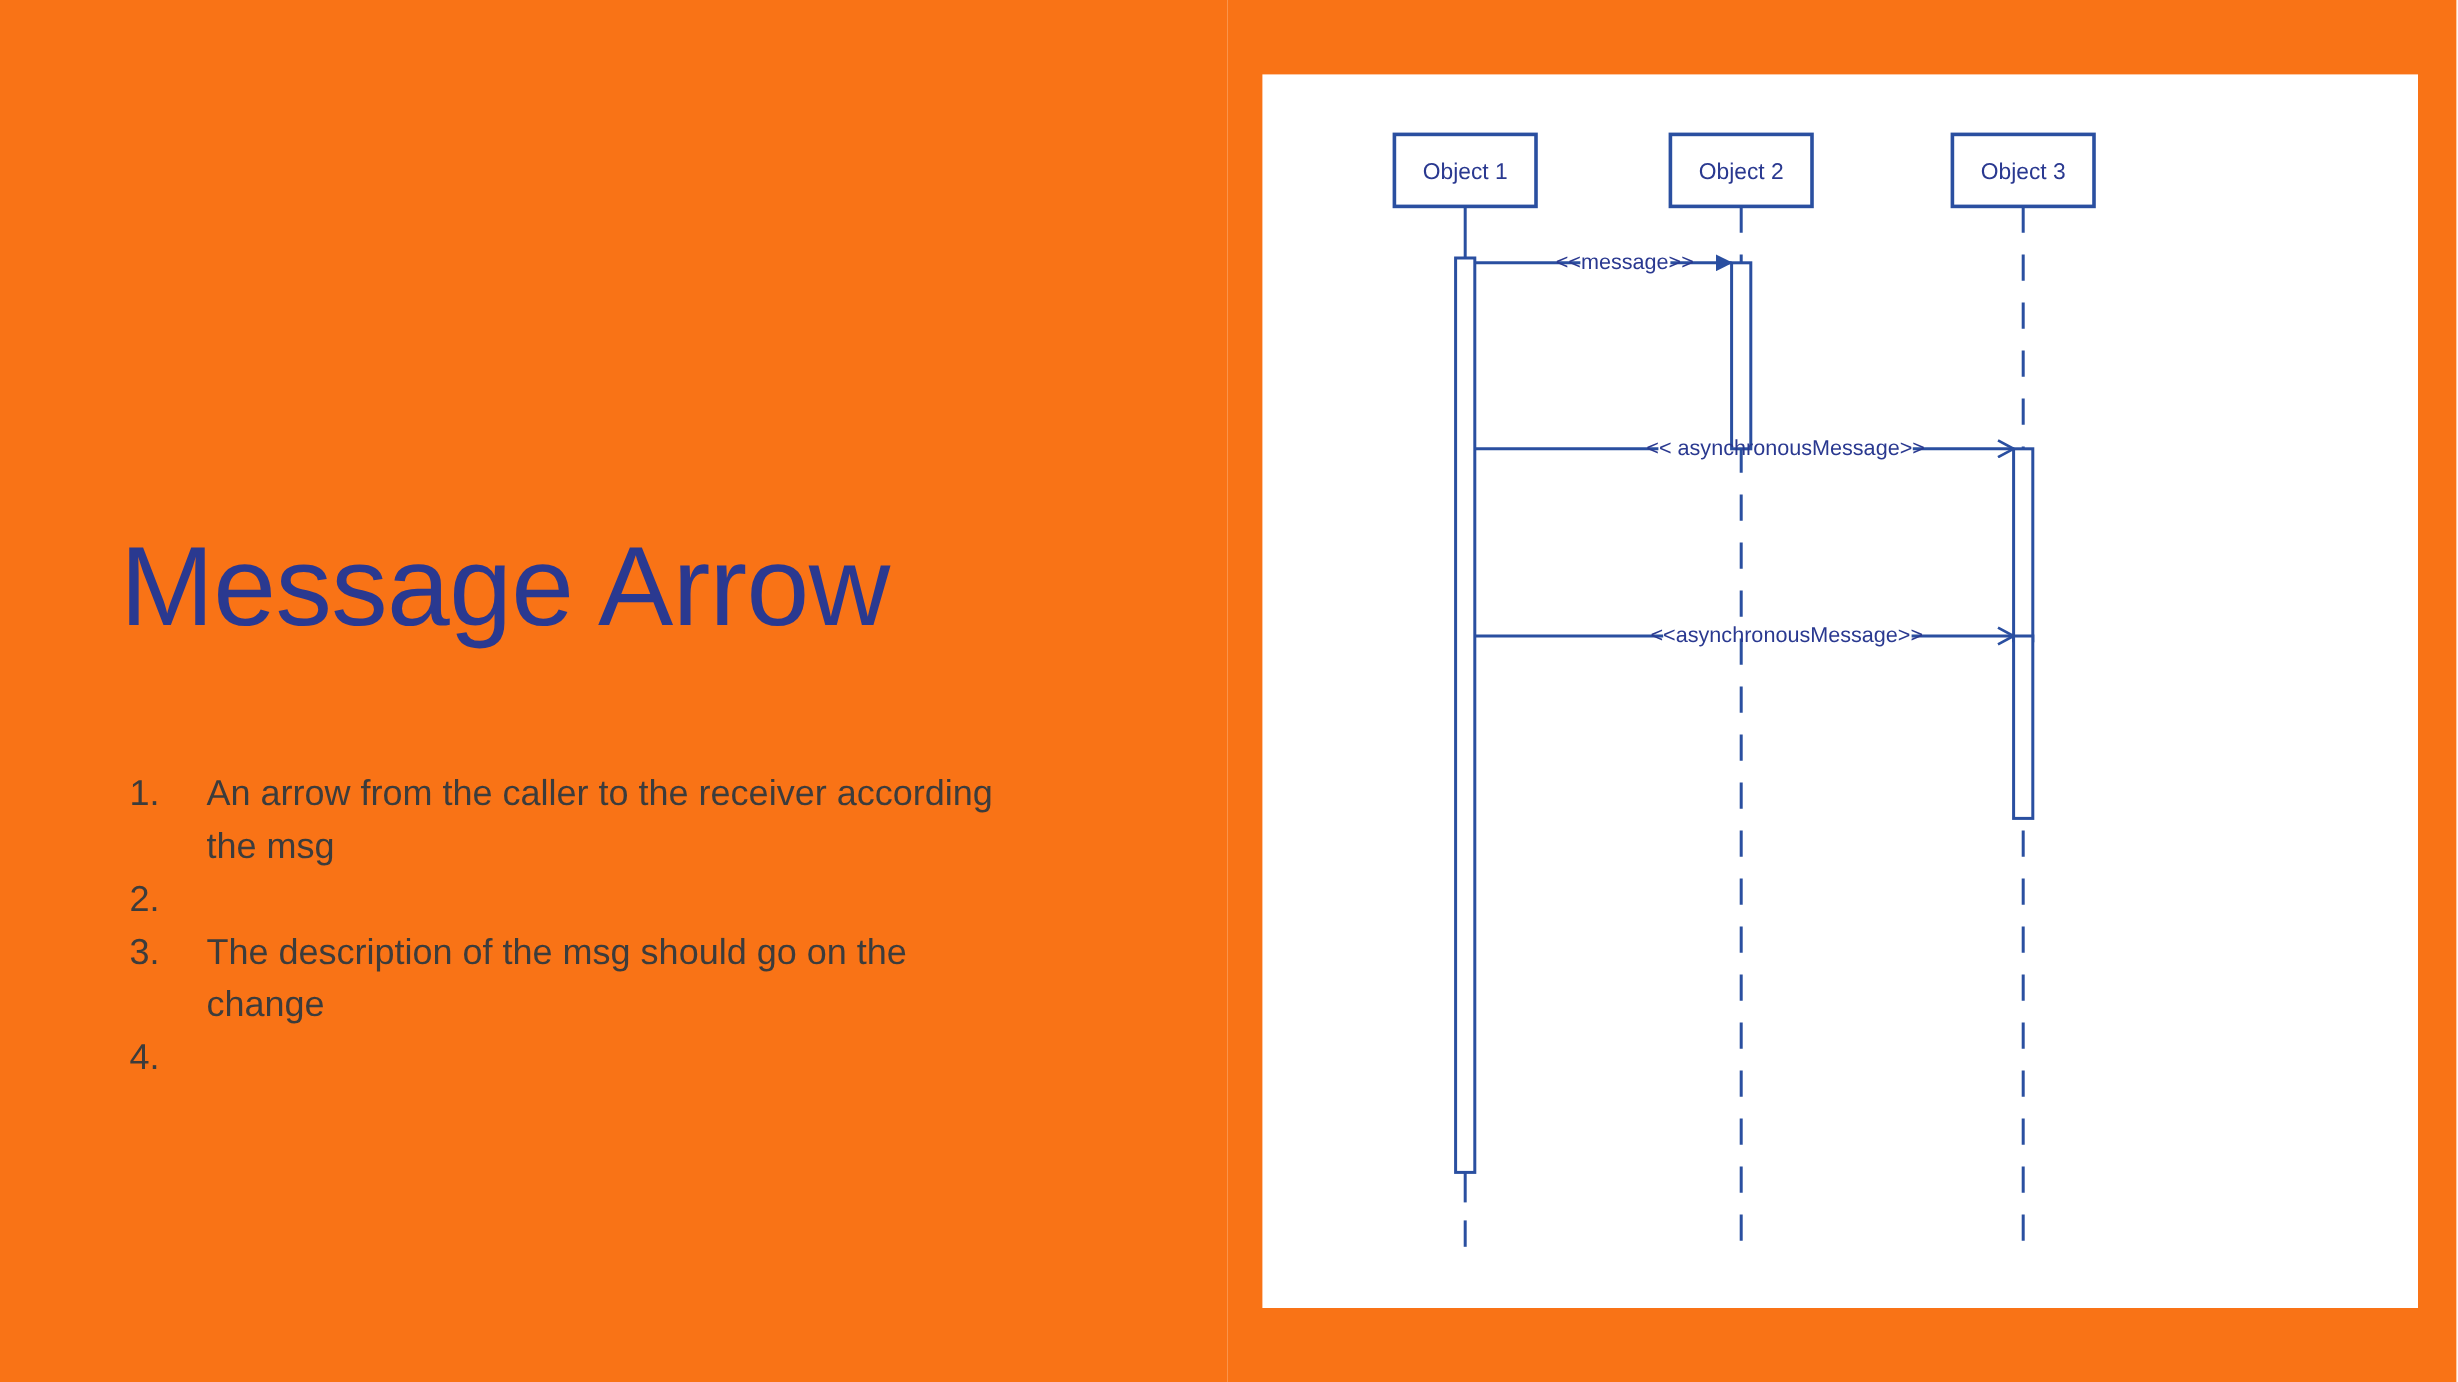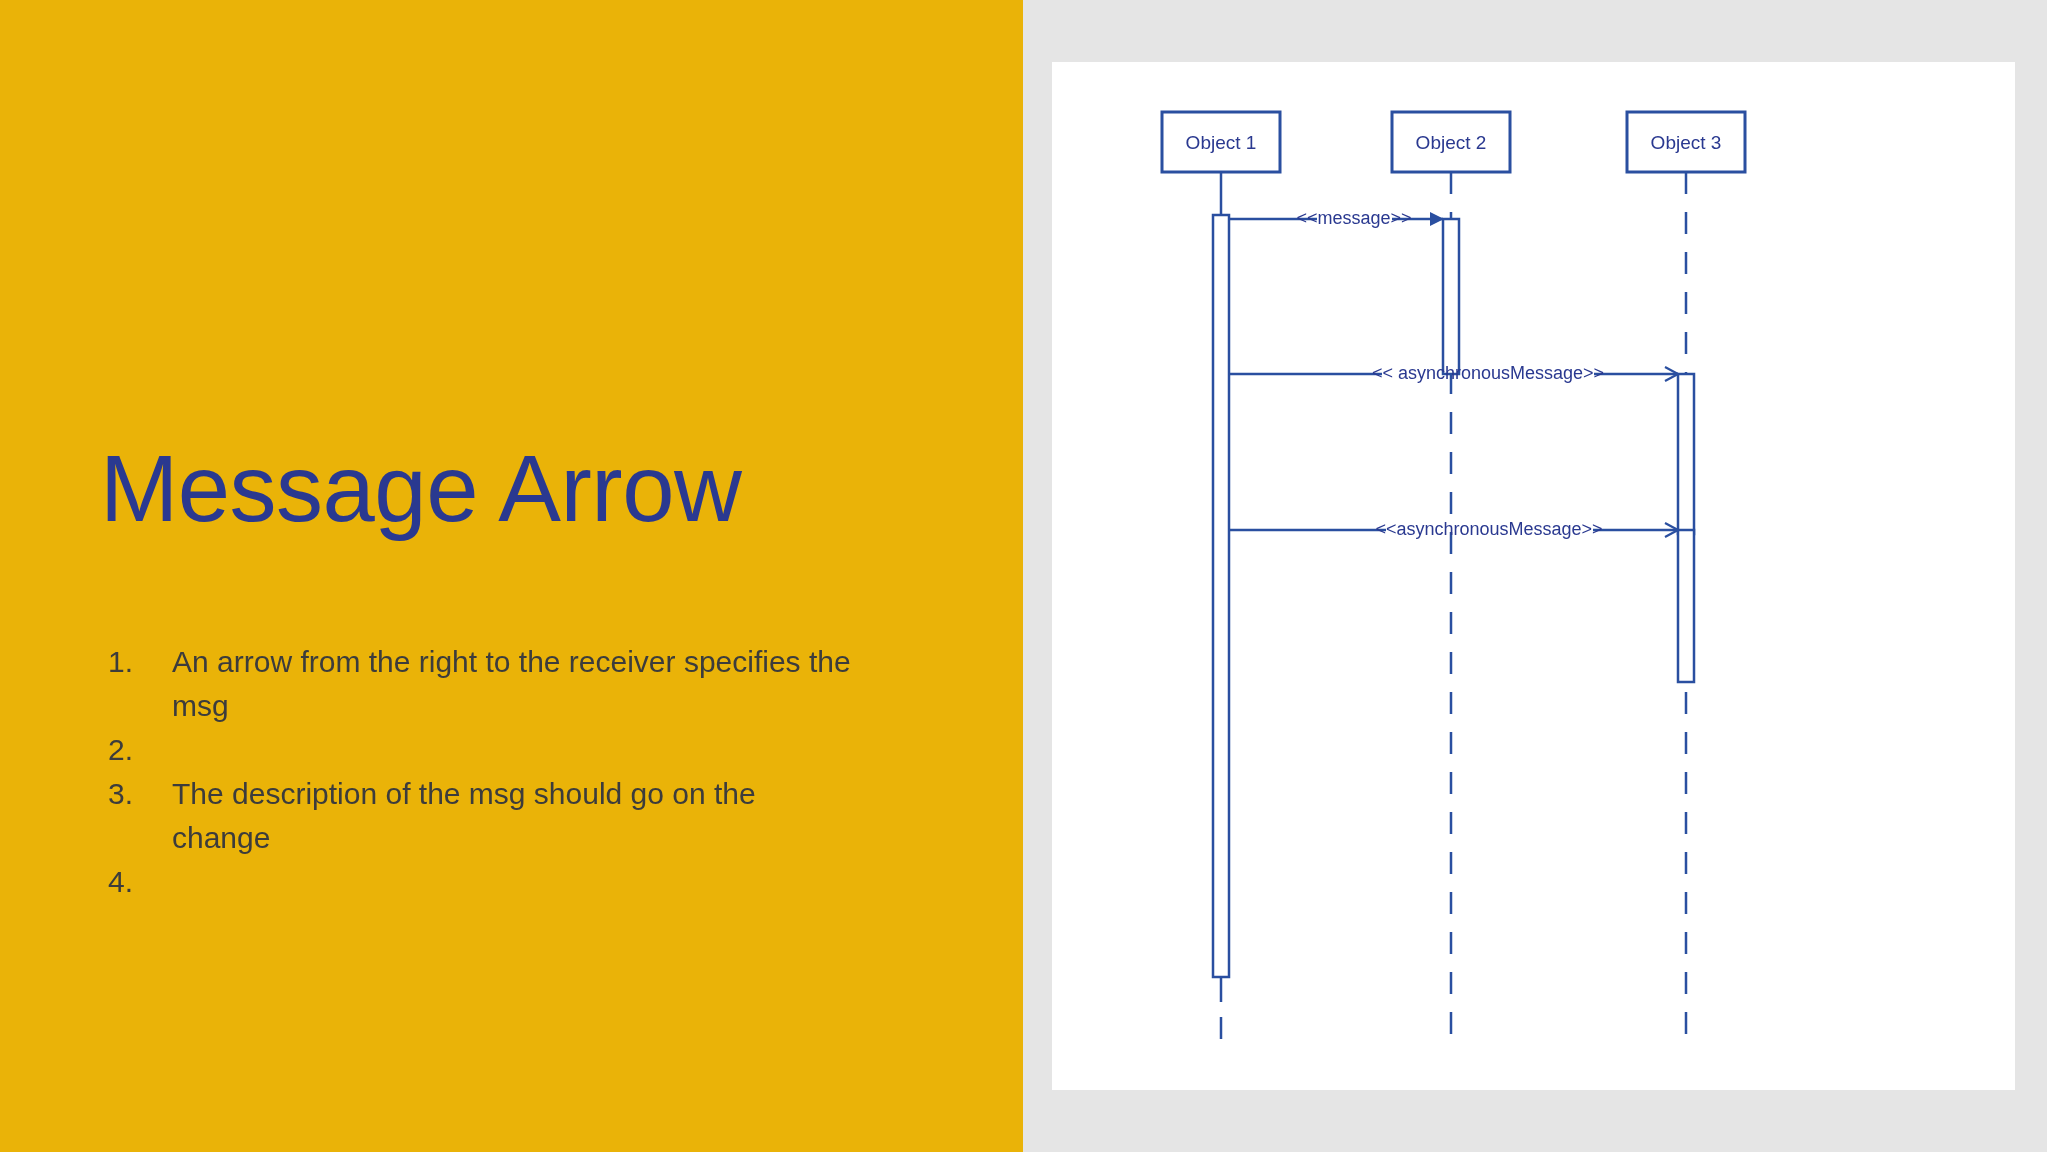--- a/index.html
+++ b/index.html
@@ -20,21 +20,21 @@
     background: #ffffff;
   }
 
   
   .left-pane {
     position: absolute;
     left: 0;
     top: 0;
     width: 1023px;
     height: 1152px;
-    background: #eab308;
+    background: #f97316;
   }
   .slide-title {
     position: absolute;
     left: 100px;
     top: 442px;
     font-size: 94px;
     line-height: 1.0;
     font-weight: 400;
     color: #2a3990;
     letter-spacing: -0.5px;
@@ -67,21 +67,21 @@
     max-width: 690px;
   }
 
   
   .right-pane {
     position: absolute;
     left: 1023px;
     top: 0;
     width: 1024px;
     height: 1152px;
-    background: #e5e5e5;
+    background: #f97316;
   }
   .diagram-canvas {
     position: absolute;
     left: 29px;
     top: 62px;
     width: 963px;
     height: 1028px;
     background: #ffffff;
   }
   .diagram-svg {
@@ -104,21 +104,21 @@
 <body>
 
 <div class="slide">
 
   <div class="left-pane">
     <div class="slide-title">Message Arrow</div>
 
     <div class="bullet-list">
       <div class="bullet-item">
         <span class="bullet-num">1.</span>
-        <span class="bullet-text">An arrow from the right to the receiver specifies the msg</span>
+        <span class="bullet-text">An arrow from the caller to the receiver according the msg</span>
       </div>
       <div class="bullet-item">
         <span class="bullet-num">2.</span>
       </div>
       <div class="bullet-item">
         <span class="bullet-num">3.</span>
         <span class="bullet-text">The description of the msg should go on the change</span>
       </div>
       <div class="bullet-item">
         <span class="bullet-num">4.</span>

